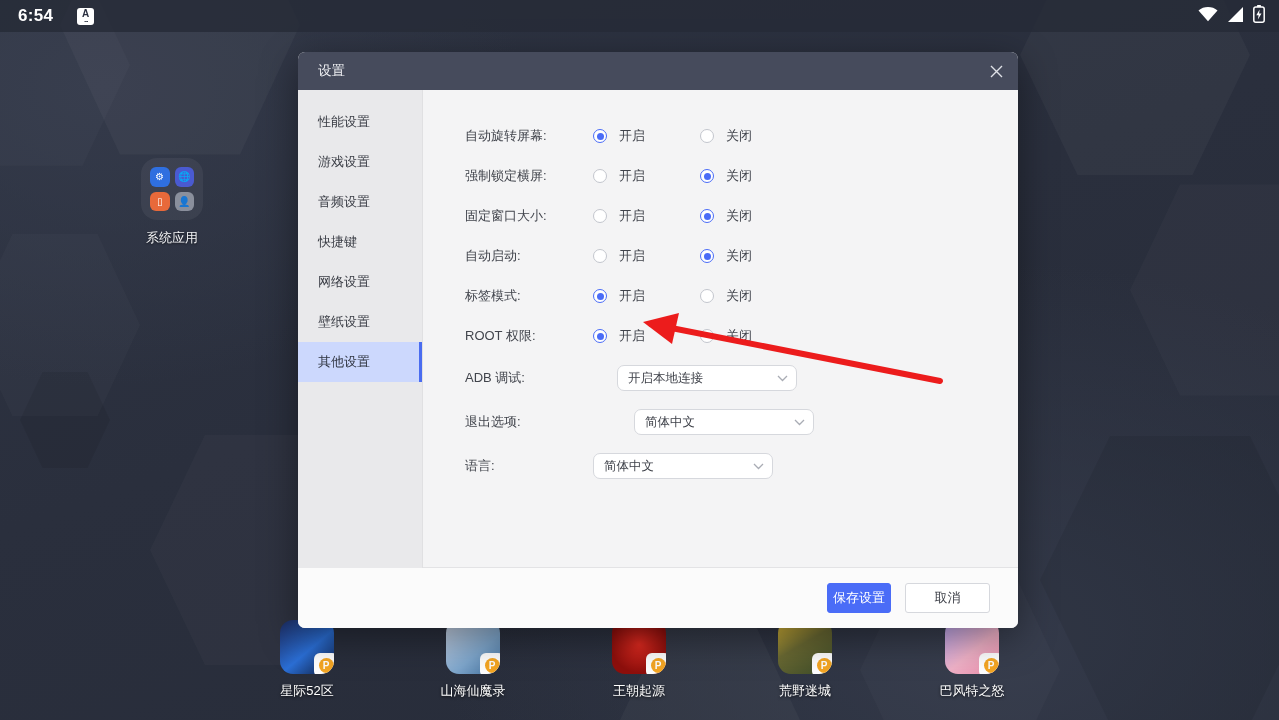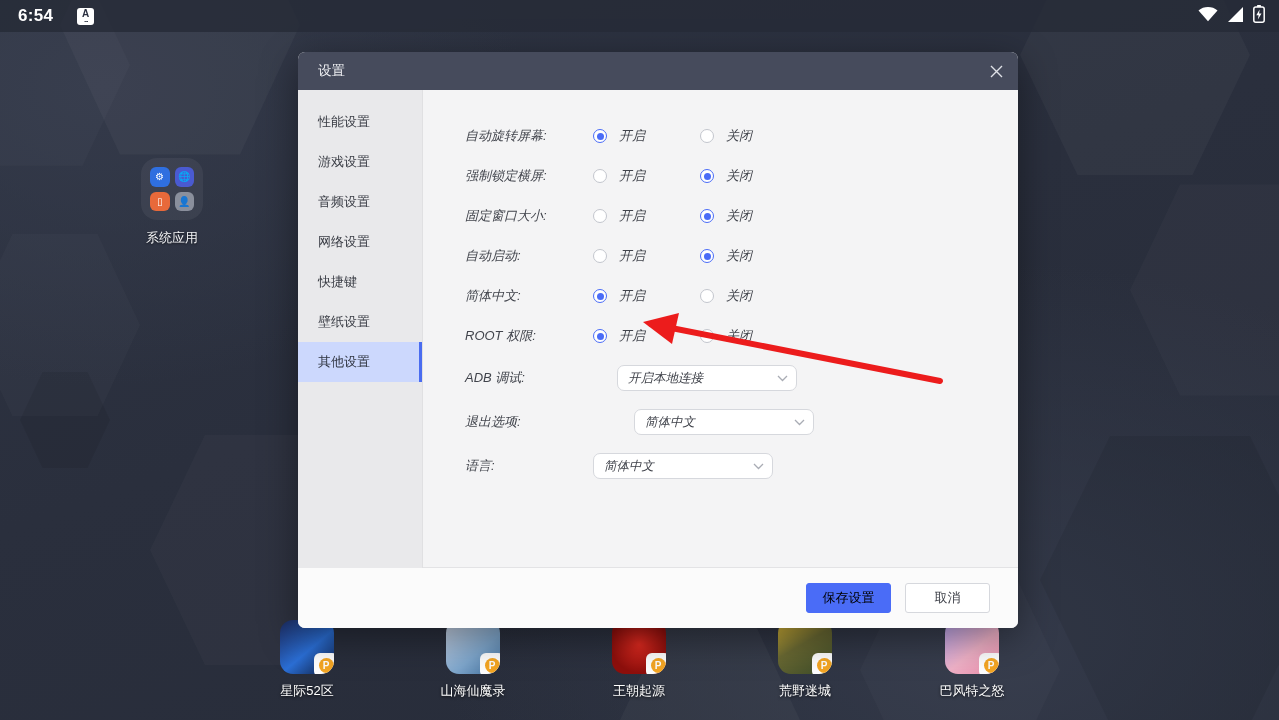--- a/index.html
+++ b/index.html
@@ -108,21 +108,21 @@
   .side-item.active { background:#ccd8fd; color:#2f3440; }
   .side-item.active::after {
     content:""; position:absolute; right:0; top:0; bottom:0;
     width:3px; background:#4a6cf0;
   }
 
   #content {
     flex:1; background:#f4f4f5; padding:26px 0 0 0;
     border-bottom:1px solid #e3e3e5; overflow:hidden;
   }
-  .row { display:flex; align-items:center; height:40px; padding-left:42px;font-style:italic; }
+  .row { display:flex; align-items:center; height:40px; padding-left:42px; }
   .row-label { width:128px; flex:0 0 128px; font-size:13px; color:#41444c; }
   .radio-group { display:flex; align-items:center; }
   .radio-opt { display:flex; align-items:center; cursor:pointer; }
   .radio-opt.second { margin-left:55px; }
   .radio {
     width:14px; height:14px; border-radius:50%;
     border:1.6px solid #c3c6cd; background:#fff;
     display:flex; align-items:center; justify-content:center;
     flex:0 0 14px;
   }
@@ -140,21 +140,21 @@
   }
   .select .caret { margin-left:auto; color:#a9acb4; }
 
   #footer {
     height:60px; flex:0 0 60px; background:#fbfbfb;
     display:flex; align-items:center; justify-content:flex-end;
     padding-right:28px; gap:14px;
   }
   .btn { height:30px; border-radius:3px; font-size:13px; cursor:pointer;
          display:flex; align-items:center; justify-content:center; }
-  .btn.primary { width:85px; background:#4a6cf7; color:#000000; border:1px solid #4a6cf7; }
+  .btn.primary { width:64px; background:#4a6cf7; color:#ffffff; border:1px solid #4a6cf7; }
   .btn.ghost { width:85px; background:#fff; color:#3c3f47; border:1px solid #d6d8dd; }
 
   
   #arrow { position:absolute; left:0; top:0; width:1279px; height:720px; z-index:60; pointer-events:none; }
 </style>
 </head>
 <body>
 
 <div id="desktop">
   <div class="hex" style="left:-60px;  top:-40px;  width:190px; height:210px;"></div>
@@ -266,24 +266,24 @@
       <div class="side-item">
           <span>性能设置</span>
         </div>
       <div class="side-item">
           <span>游戏设置</span>
         </div>
       <div class="side-item">
           <span>音频设置</span>
         </div>
       <div class="side-item">
+          <span>快捷键</span>
+        </div>
+      <div class="side-item">
           <span>网络设置</span>
-        </div>
-      <div class="side-item">
-          <span>快捷键</span>
         </div>
       <div class="side-item">
           <span>壁纸设置</span>
         </div>
       <div class="side-item active">
           <span>其他设置</span>
         </div>
     </div>
 
     <div id="content">
@@ -338,21 +338,21 @@
               <span class="radio-text">开启</span>
             </div>
           <div class="radio-opt second">
               <span class="radio on"></span>
               <span class="radio-text">关闭</span>
             </div>
         </div>
       </div>
 
       <div class="row">
-        <div class="row-label">简体中文:</div>
+        <div class="row-label">标签模式:</div>
         <div class="radio-group">
           <div class="radio-opt">
               <span class="radio on"></span>
               <span class="radio-text">开启</span>
             </div>
           <div class="radio-opt second">
               <span class="radio"></span>
               <span class="radio-text">关闭</span>
             </div>
         </div>

